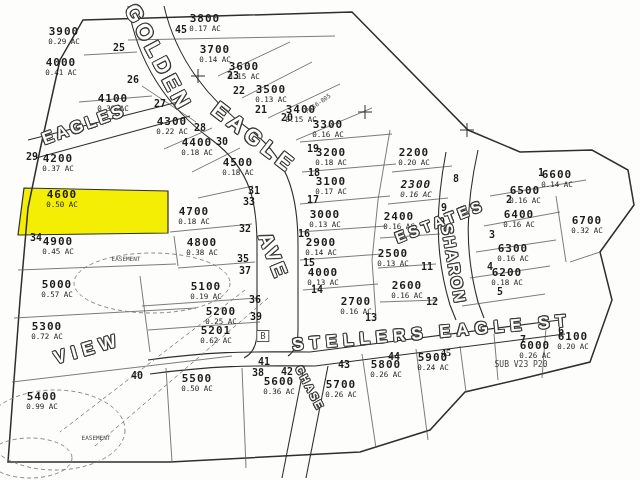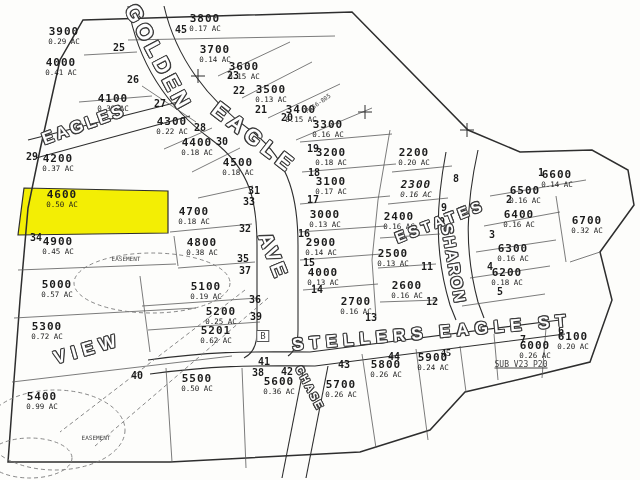--- a/index.html
+++ b/index.html
@@ -355,17 +355,17 @@
       <div class="street" style="left: 254px; top: 138px; font-size: 22px; letter-spacing: 5px; transform: translate(-50%, -50%) rotate(38deg);">EAGLE</div>
       <div class="street" style="left: 273px; top: 256px; font-size: 20px; letter-spacing: 3px; transform: translate(-50%, -50%) rotate(68deg);">AVE</div>
       <div class="street" style="left: 84px; top: 125px; font-size: 17px; letter-spacing: 3px; transform: translate(-50%, -50%) rotate(-20deg);">EAGLES</div>
       <div class="street" style="left: 453px; top: 264px; font-size: 16px; letter-spacing: 2px; transform: translate(-50%, -50%) rotate(80deg);">SHARON</div>
       <div class="street" style="left: 440px; top: 221px; font-size: 15px; letter-spacing: 4px; transform: translate(-50%, -50%) rotate(-21deg);">ESTATES</div>
       <div class="street" style="left: 432px; top: 333px; font-size: 17px; letter-spacing: 6px; transform: translate(-50%, -50%) rotate(-5deg);">STELLERS EAGLE ST</div>
       <div class="street" style="left: 88px; top: 349px; font-size: 18px; letter-spacing: 6px; transform: translate(-50%, -50%) rotate(-16deg);">VIEW</div>
       <div class="street" style="left: 310px; top: 388px; font-size: 11px; letter-spacing: 2px; transform: translate(-50%, -50%) rotate(62deg);">CHASE</div>
       <div class="anno" style="left: 126px; top: 258px; font-size: 6px;">EASEMENT</div>
       <div class="anno" style="left: 96px; top: 437px; font-size: 6px;">EASEMENT</div>
-      <div class="anno" style="left: 521px; top: 364px; font-size: 8px; text-decoration: underline;">SUB V23 P20</div>
+      <div class="anno" style="left: 521px; top: 364px; font-size: 8px;">SUB V23 P20</div>
       <div class="anno" style="left: 318px; top: 103px; font-size: 6px; transform: translate(-50%, -50%) rotate(-35deg);">M156-805</div>
       <div class="anno boxed" style="left: 263px; top: 336px; font-size: 9px;">B</div>
     </div>
 </div>
 
 </body></html>

